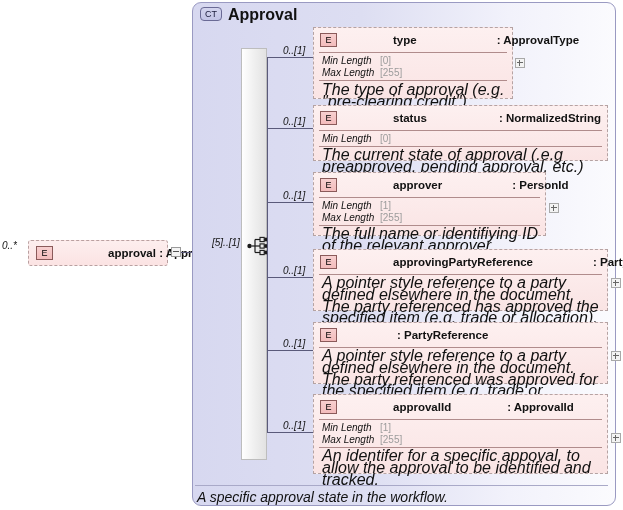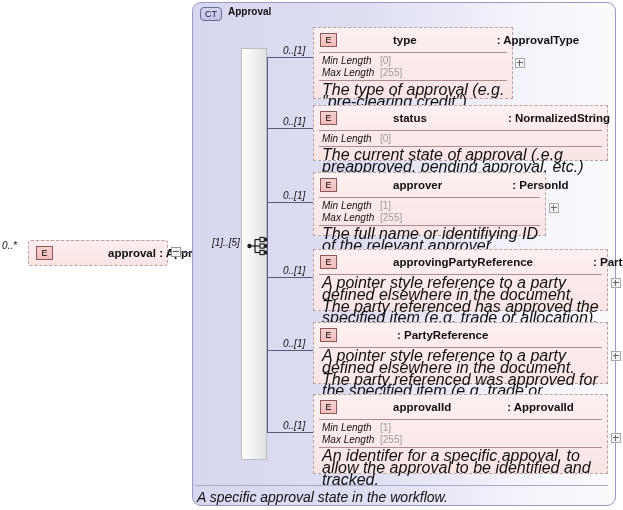--- a/index.html
+++ b/index.html
@@ -117,21 +117,21 @@
     font-size: 9px;
     line-height: 13px;
     text-align: center;
     color: #1a1a3a;
     box-sizing: border-box;
   }
   #ct-title {
     position: absolute;
     left: 228px;
     top: 6px;
-    font-size: 10px;
+    font-size: 16px;
     font-weight: bold;
     color: #111;
   }
   
   #ct-annot-sep {
     position: absolute;
     left: 195px;
     top: 485px;
     width: 413px;
     height: 1px;
@@ -265,21 +265,21 @@
 </div>
 <div id="root-toggle"></div>
 
 <div class="line hline" style="left:181px; top:252px; width:61px;"></div>
 
 <div id="ct-container"></div>
 <div id="ct-badge">CT</div>
 <div id="ct-title">Approval</div>
 
 <div id="seq-column"></div>
-<div class="card-label" style="left:212px; top:237px;">[1]..[5]</div>
+<div class="card-label" style="left:212px; top:237px;">[5]..[1]</div>
 <svg id="seq-icon" viewBox="0 0 22 20">
   <circle cx="2.5" cy="10" r="2.2" fill="#1a1a1a"></circle>
   <line x1="4.5" y1="10" x2="8" y2="10" stroke="#1a1a1a" stroke-width="1.2"></line>
   <line x1="8" y1="3.5" x2="8" y2="16.5" stroke="#1a1a1a" stroke-width="1.2"></line>
   <line x1="8" y1="3.5" x2="13" y2="3.5" stroke="#1a1a1a" stroke-width="1.2"></line>
   <line x1="8" y1="10" x2="13" y2="10" stroke="#1a1a1a" stroke-width="1.2"></line>
   <line x1="8" y1="16.5" x2="13" y2="16.5" stroke="#1a1a1a" stroke-width="1.2"></line>
   <rect x="13" y="1.4" width="4.2" height="4.2" fill="none" stroke="#1a1a1a" stroke-width="1.1"></rect>
   <rect x="13" y="7.9" width="4.2" height="4.2" fill="none" stroke="#1a1a1a" stroke-width="1.1"></rect>
   <rect x="13" y="14.4" width="4.2" height="4.2" fill="none" stroke="#1a1a1a" stroke-width="1.1"></rect>
@@ -317,21 +317,21 @@
   </div>
   <div class="ebox-sep" style="top:52px;"></div>
   <div class="ebox-desc" style="top:56px;">The type of approval (e.g. "pre-clearing credit").</div>
 </div>
 <div class="plus-toggle" style="left:515px; top:58px;"></div>
 
 <div class="ebox" style="left:313px; top:105px; width:295px; height:56px;">
   <div class="ebox-header">
     <span class="e-badge">E</span>
     <span class="elem-title">status</span>
-    <span class="elem-title" style="margin-left:25px;">: NormalizedString</span>
+    <span class="elem-title" style="margin-left:16px;">: NormalizedString</span>
   </div>
   <div class="ebox-sep" style="top:24px;"></div>
   <div class="facets" style="top:27px;">
     <span class="facet-row"><span class="facet-name">Min Length</span><span class="facet-val">[0]</span></span>
   </div>
   <div class="ebox-sep" style="top:40px;"></div>
   <div class="ebox-desc" style="top:43px;">The current state of approval (.e.g preapproved, pending approval, etc.)</div>
 </div>
 
 <div class="ebox" style="left:313px; top:172px; width:233px; height:64px;">

